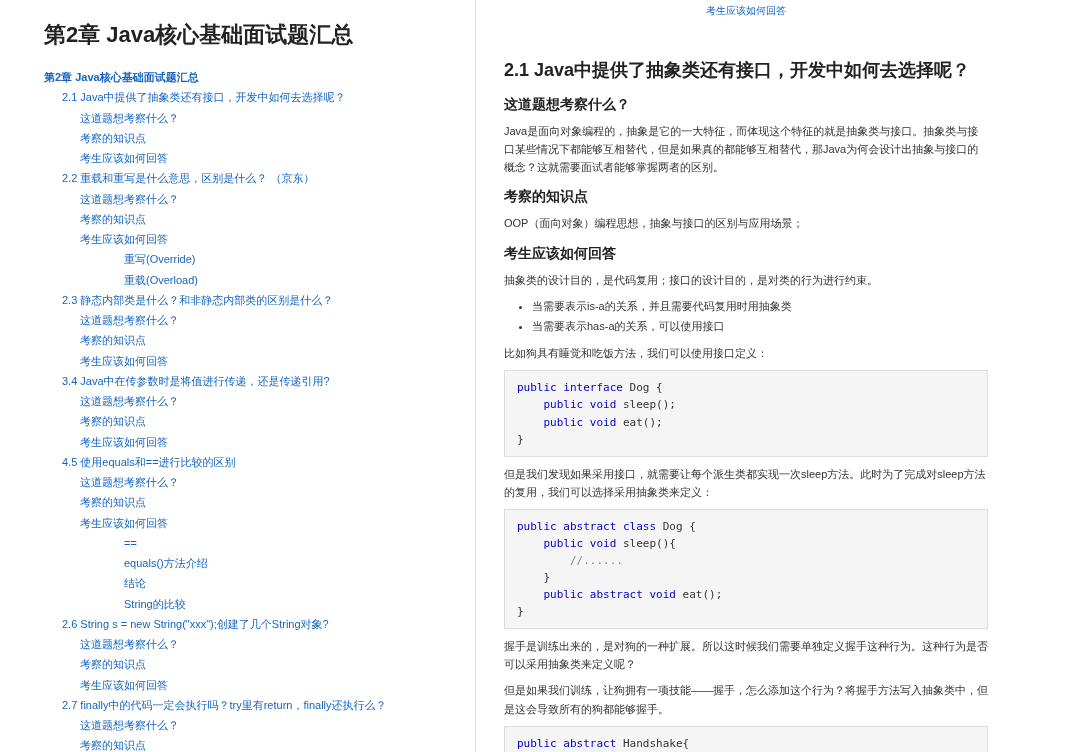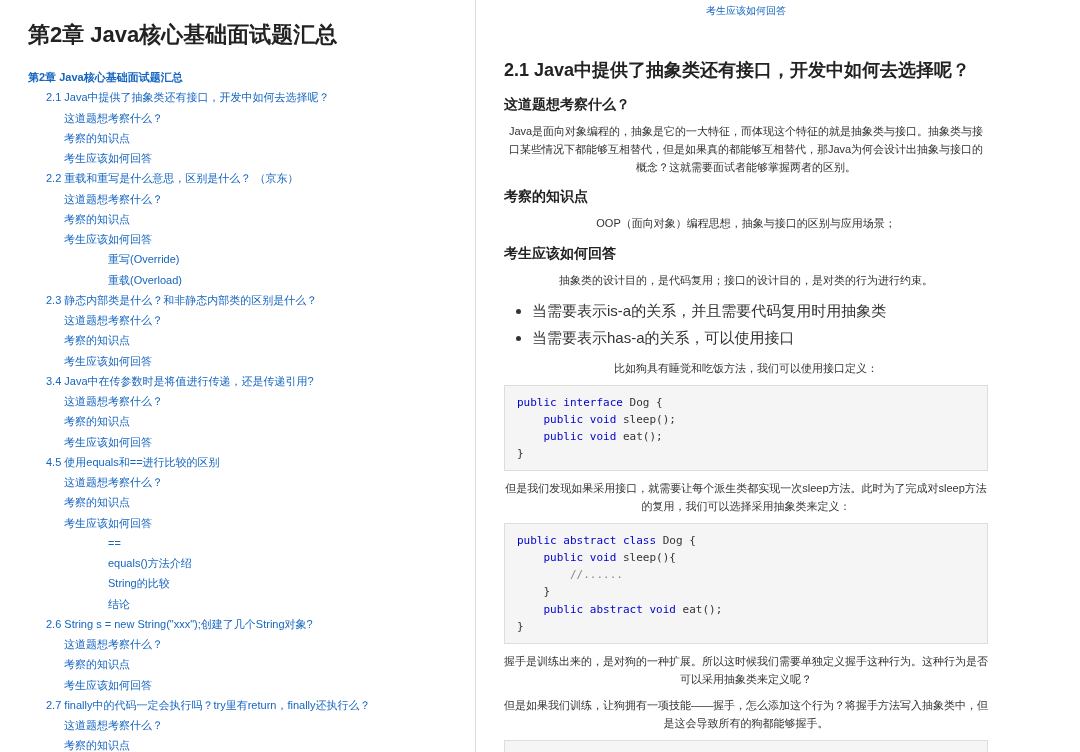--- a/index.html
+++ b/index.html
@@ -1,35 +1,35 @@
 <!DOCTYPE html>
 <html><head>
 <meta charset="utf-8">
 <style>
   * { margin: 0; padding: 0; box-sizing: border-box; }
   body { font-family: "Microsoft YaHei", "PingFang SC", sans-serif; font-size: 12px; color: #333; background: #fff; }
   .page { width: 1080px; height: 752px; display: flex; }
-  .left-col { width: 476px; padding: 20px 28px; border-right: 1px solid #ddd; overflow: hidden; }
+  .left-col { width: 476px; padding: 20px 44px; border-right: 1px solid #ddd; overflow: hidden; }
   .right-col { width: 540px; padding: 0 28px 20px; overflow: hidden; }
   .chapter-title { font-size: 22px; font-weight: bold; color: #222; margin-bottom: 18px; }
   .toc-root { font-size: 11px; line-height: 1.75; color: #1565c0; font-weight: bold; }
   .toc-root > div { margin-bottom: 1px; }
   .lvl1 { font-weight: bold; }
   .lvl2 { margin-left: 18px; font-weight: normal; }
   .lvl3 { margin-left: 36px; font-weight: normal; }
   .lvl4 { margin-left: 80px; font-weight: normal; }
   .toc-item { color: #1565c0; cursor: pointer; display: block; }
   .toc-item.bold { font-weight: bold; }
 
   .top-link { font-size: 10px; color: #1565c0; text-align: center; margin-bottom: 40px; margin-top: 4px; }
 
   .section-title { font-size: 18px; font-weight: bold; color: #222; margin-bottom: 14px; margin-top: 20px; }
   .sub-title { font-size: 14px; font-weight: bold; color: #222; margin: 12px 0 8px; }
-  .para { font-size: 11px; color: #333; line-height: 1.65; margin: 8px 0; text-align: center; }
-  .bullet-list { margin: 6px 0 6px 28px; font-size: 15px; line-height: 1.8; }
+  .para { font-size: 11px; color: #333; line-height: 1.65; margin: 8px 0; }
+  .bullet-list { margin: 6px 0 6px 28px; font-size: 11px; line-height: 1.8; }
   .bullet-list li { list-style: disc; }
 
   .code-block { background: #f5f5f5; border: 1px solid #ddd; border-radius: 0; padding: 8px 12px; margin: 8px 0; font-family: Consolas, Monaco, monospace; font-size: 11px; line-height: 1.55; white-space: pre; overflow-x: auto; color: #333; }
   .kw { color: #0000cc; }
   .cm { color: #888; }
 </style>
 </head>
 <body>
 
 <div class="page">
@@ -54,22 +54,22 @@
         <div class="toc-item lvl2">3.4  Java中在传参数时是将值进行传递，还是传递引用?</div>
         <div class="toc-item lvl3">这道题想考察什么？</div>
         <div class="toc-item lvl3">考察的知识点</div>
         <div class="toc-item lvl3">考生应该如何回答</div>
         <div class="toc-item lvl2">4.5  使用equals和==进行比较的区别</div>
         <div class="toc-item lvl3">这道题想考察什么？</div>
         <div class="toc-item lvl3">考察的知识点</div>
         <div class="toc-item lvl3">考生应该如何回答</div>
         <div class="toc-item lvl4">==</div>
         <div class="toc-item lvl4">equals()方法介绍</div>
+        <div class="toc-item lvl4">结论</div>
         <div class="toc-item lvl4">String的比较</div>
-        <div class="toc-item lvl4">结论</div>
         <div class="toc-item lvl2">2.6  String s = new String("xxx");创建了几个String对象?</div>
         <div class="toc-item lvl3">这道题想考察什么？</div>
         <div class="toc-item lvl3">考察的知识点</div>
         <div class="toc-item lvl3">考生应该如何回答</div>
         <div class="toc-item lvl2">2.7  finally中的代码一定会执行吗？try里有return，finally还执行么？</div>
         <div class="toc-item lvl3">这道题想考察什么？</div>
         <div class="toc-item lvl3">考察的知识点</div>
       </div>
   </div>
 

